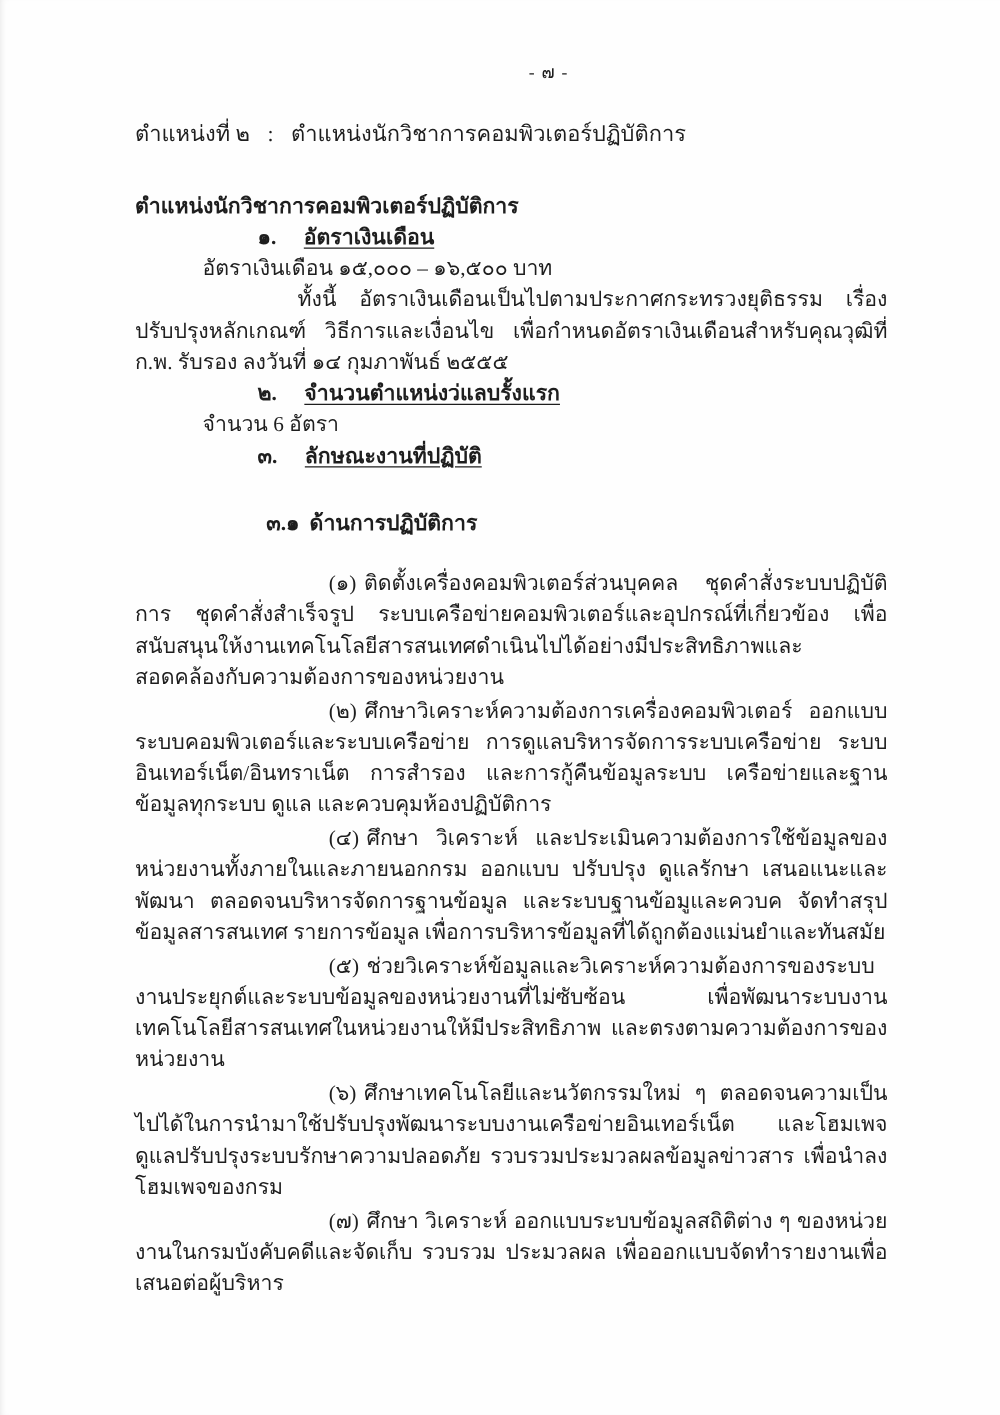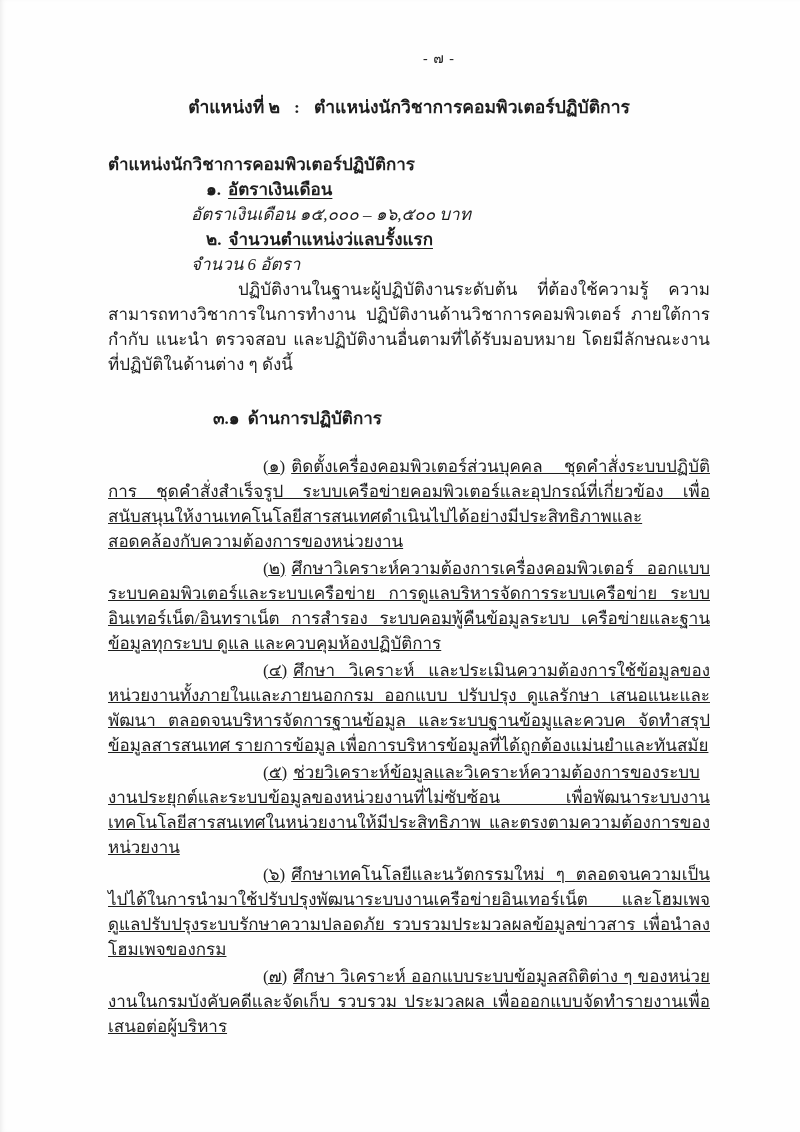--- a/index.html
+++ b/index.html
@@ -24,83 +24,81 @@
     padding: 46px 90px 0 108px; 
   }
   .page-number {
     text-align: center;
     font-size: 14px;
     letter-spacing: 1px;
     padding-left: 60px; 
   }
   .doc-title {
     margin-top: 24px;
-    text-align: center;
-    font-weight: bold;
+    font-weight: normal;
     font-size: 17.5px;
   }
   .doc-title .sep { padding: 0 14px; }
   .position-heading {
     margin-top: 32px;
     font-weight: bold;
   }
   .sec-head {
     margin: 0 0 0 98px;
     font-weight: bold;
   }
   .sec-head .sec-num { margin-right: 7px; }
-  .sec-head .sec-title { text-decoration: underline; text-underline-offset: 3px; }
+  .sec-head .sec-title { text-decoration: underline; text-underline-offset: 3px; margin-left: 15px; }
   .sec-line {
-    margin-left: 83px;
-    font-style: italic;
+    margin-left: 54px;
   }
   .para {
     text-indent: 130px;
     text-align: justify;
   }
   .subsection-head {
     margin-left: 105px;
     font-weight: bold;
     margin-top: 29px;
   }
   .subsection-head .sub-num { margin-right: 8px; }
   .duty {
     margin: 2px 0 0 0;
     text-indent: 155px;
     text-align: justify;
-    text-decoration: underline;
   }
   .duty .duty-label { margin-right: 6px; }
   p, h1, h2, h3 { margin: 0; padding: 0; font-size: inherit; }
 </style>
 </head>
 <body>
 
 <div class="page">
   <div class="content">
 
     <div class="page-number">- ๗ -</div>
 
     <h1 class="doc-title"><span>ตำแหน่งที่ ๒</span><span class="sep">:</span><span>ตำแหน่งนักวิชาการคอมพิวเตอร์ปฏิบัติการ</span></h1>
 
     <h2 class="position-heading">ตำแหน่งนักวิชาการคอมพิวเตอร์ปฏิบัติการ</h2>
 
     <h3 class="sec-head"><span class="sec-num">๑.</span><span class="sec-title">อัตราเงินเดือน</span></h3>
     <p class="sec-line">อัตราเงินเดือน ๑๕,๐๐๐ – ๑๖,๕๐๐ บาท</p>
+    <p class="para">ทั้งนี้ อัตราเงินเดือนเป็นไปตามประกาศกระทรวงยุติธรรม เรื่อง ปรับปรุงหลักเกณฑ์ วิธีการและเงื่อนไข เพื่อกำหนดอัตราเงินเดือนสำหรับคุณวุฒิที่ ก.พ. รับรอง ลงวันที่ ๑๔ กุมภาพันธ์ ๒๕๕๕</p>
 
     <h3 class="sec-head"><span class="sec-num">๒.</span><span class="sec-title">จำนวนตำแหน่งว่แลบรั้งแรก</span></h3>
     <p class="sec-line">จำนวน 6 อัตรา</p>
 
-    <p class="para">ปฏิบัติงานในฐานะผู้ปฏิบัติงานระดับต้น ที่ต้องใช้ความรู้ ความสามารถทางวิชาการในการทำงาน ปฏิบัติงานด้านวิชาการคอมพิวเตอร์ ภายใต้การกำกับ แนะนำ ตรวจสอบ และปฏิบัติงานอื่นตามที่ได้รับมอบหมาย โดยมีลักษณะงานที่ปฏิบัติในด้านต่าง ๆ ดังนี้</p>
+    <h3 class="sec-head"><span class="sec-num">๓.</span><span class="sec-title">ลักษณะงานที่ปฏิบัติ</span></h3>
 
     <h4 class="subsection-head"><span class="sub-num">๓.๑</span><span>ด้านการปฏิบัติการ</span></h4>
 
     <p class="duty"><span class="duty-label">(๑)</span><span>ติดตั้งเครื่องคอมพิวเตอร์ส่วนบุคคล ชุดคำสั่งระบบปฏิบัติการ ชุดคำสั่งสำเร็จรูป ระบบเครือข่ายคอมพิวเตอร์และอุปกรณ์ที่เกี่ยวข้อง เพื่อสนับสนุนให้งานเทคโนโลยีสารสนเทศดำเนินไปได้อย่างมีประสิทธิภาพและสอดคล้องกับความต้องการของหน่วยงาน</span></p>
 
-    <p class="duty"><span class="duty-label">(๒)</span><span>ศึกษาวิเคราะห์ความต้องการเครื่องคอมพิวเตอร์ ออกแบบ ระบบคอมพิวเตอร์และระบบเครือข่าย การดูแลบริหารจัดการระบบเครือข่าย ระบบอินเทอร์เน็ต/อินทราเน็ต การสำรอง ระบบคอมพู้คืนข้อมูลระบบ เครือข่ายและฐานข้อมูลทุกระบบ ดูแล และควบคุมห้องปฏิบัติการ</span></p>
+    <p class="duty"><span class="duty-label">(๒)</span><span>ศึกษาวิเคราะห์ความต้องการเครื่องคอมพิวเตอร์ ออกแบบ ระบบคอมพิวเตอร์และระบบเครือข่าย การดูแลบริหารจัดการระบบเครือข่าย ระบบอินเทอร์เน็ต/อินทราเน็ต การสำรอง และการกู้คืนข้อมูลระบบ เครือข่ายและฐานข้อมูลทุกระบบ ดูแล และควบคุมห้องปฏิบัติการ</span></p>
 
 
     <p class="duty"><span class="duty-label">(๔)</span><span>ศึกษา วิเคราะห์ และประเมินความต้องการใช้ข้อมูลของหน่วยงานทั้งภายในและภายนอกกรม ออกแบบ ปรับปรุง ดูแลรักษา เสนอแนะและพัฒนา ตลอดจนบริหารจัดการฐานข้อมูล และระบบฐานข้อมูและควบค จัดทำสรุปข้อมูลสารสนเทศ รายการข้อมูล เพื่อการบริหารข้อมูลที่ได้ถูกต้องแม่นยำและทันสมัย</span></p>
 
     <p class="duty"><span class="duty-label">(๕)</span><span>ช่วยวิเคราะห์ข้อมูลและวิเคราะห์ความต้องการของระบบงานประยุกต์และระบบข้อมูลของหน่วยงานที่ไม่ซับซ้อน เพื่อพัฒนาระบบงานเทคโนโลยีสารสนเทศในหน่วยงานให้มีประสิทธิภาพ และตรงตามความต้องการของหน่วยงาน</span></p>
 
     <p class="duty"><span class="duty-label">(๖)</span><span>ศึกษาเทคโนโลยีและนวัตกรรมใหม่ ๆ ตลอดจนความเป็นไปได้ในการนำมาใช้ปรับปรุงพัฒนาระบบงานเครือข่ายอินเทอร์เน็ต และโฮมเพจ ดูแลปรับปรุงระบบรักษาความปลอดภัย รวบรวมประมวลผลข้อมูลข่าวสาร เพื่อนำลงโฮมเพจของกรม</span></p>
 
     <p class="duty"><span class="duty-label">(๗)</span><span>ศึกษา วิเคราะห์ ออกแบบระบบข้อมูลสถิติต่าง ๆ ของหน่วยงานในกรมบังคับคดีและจัดเก็บ รวบรวม ประมวลผล เพื่อออกแบบจัดทำรายงานเพื่อเสนอต่อผู้บริหาร</span></p>
 

